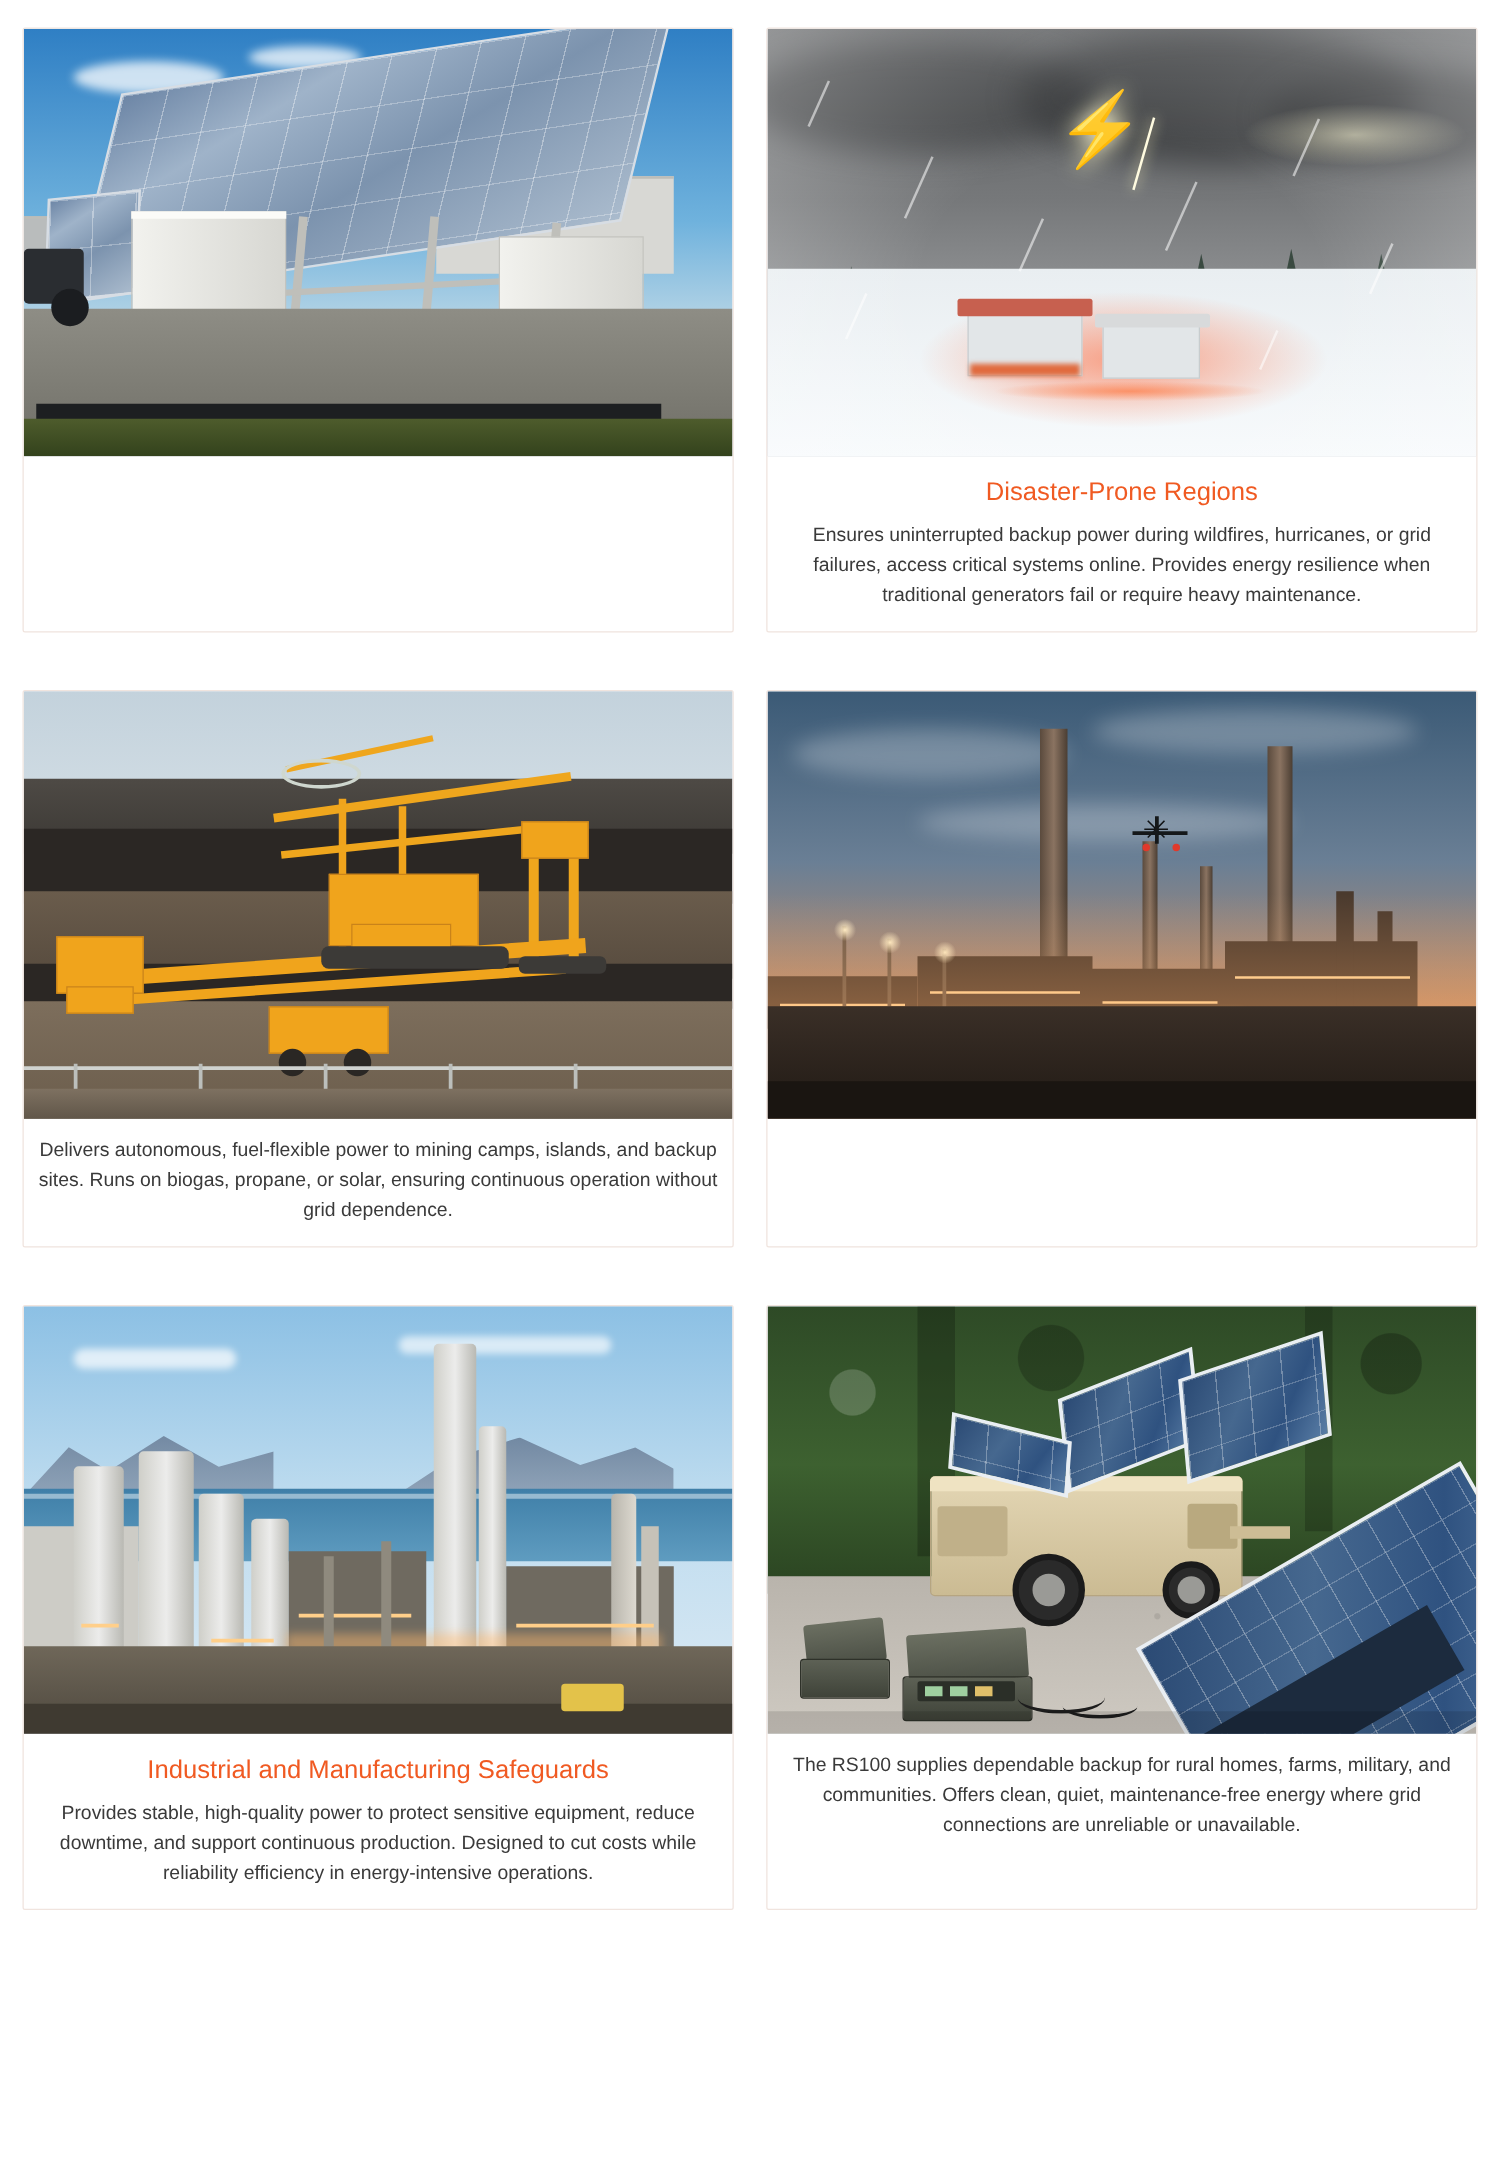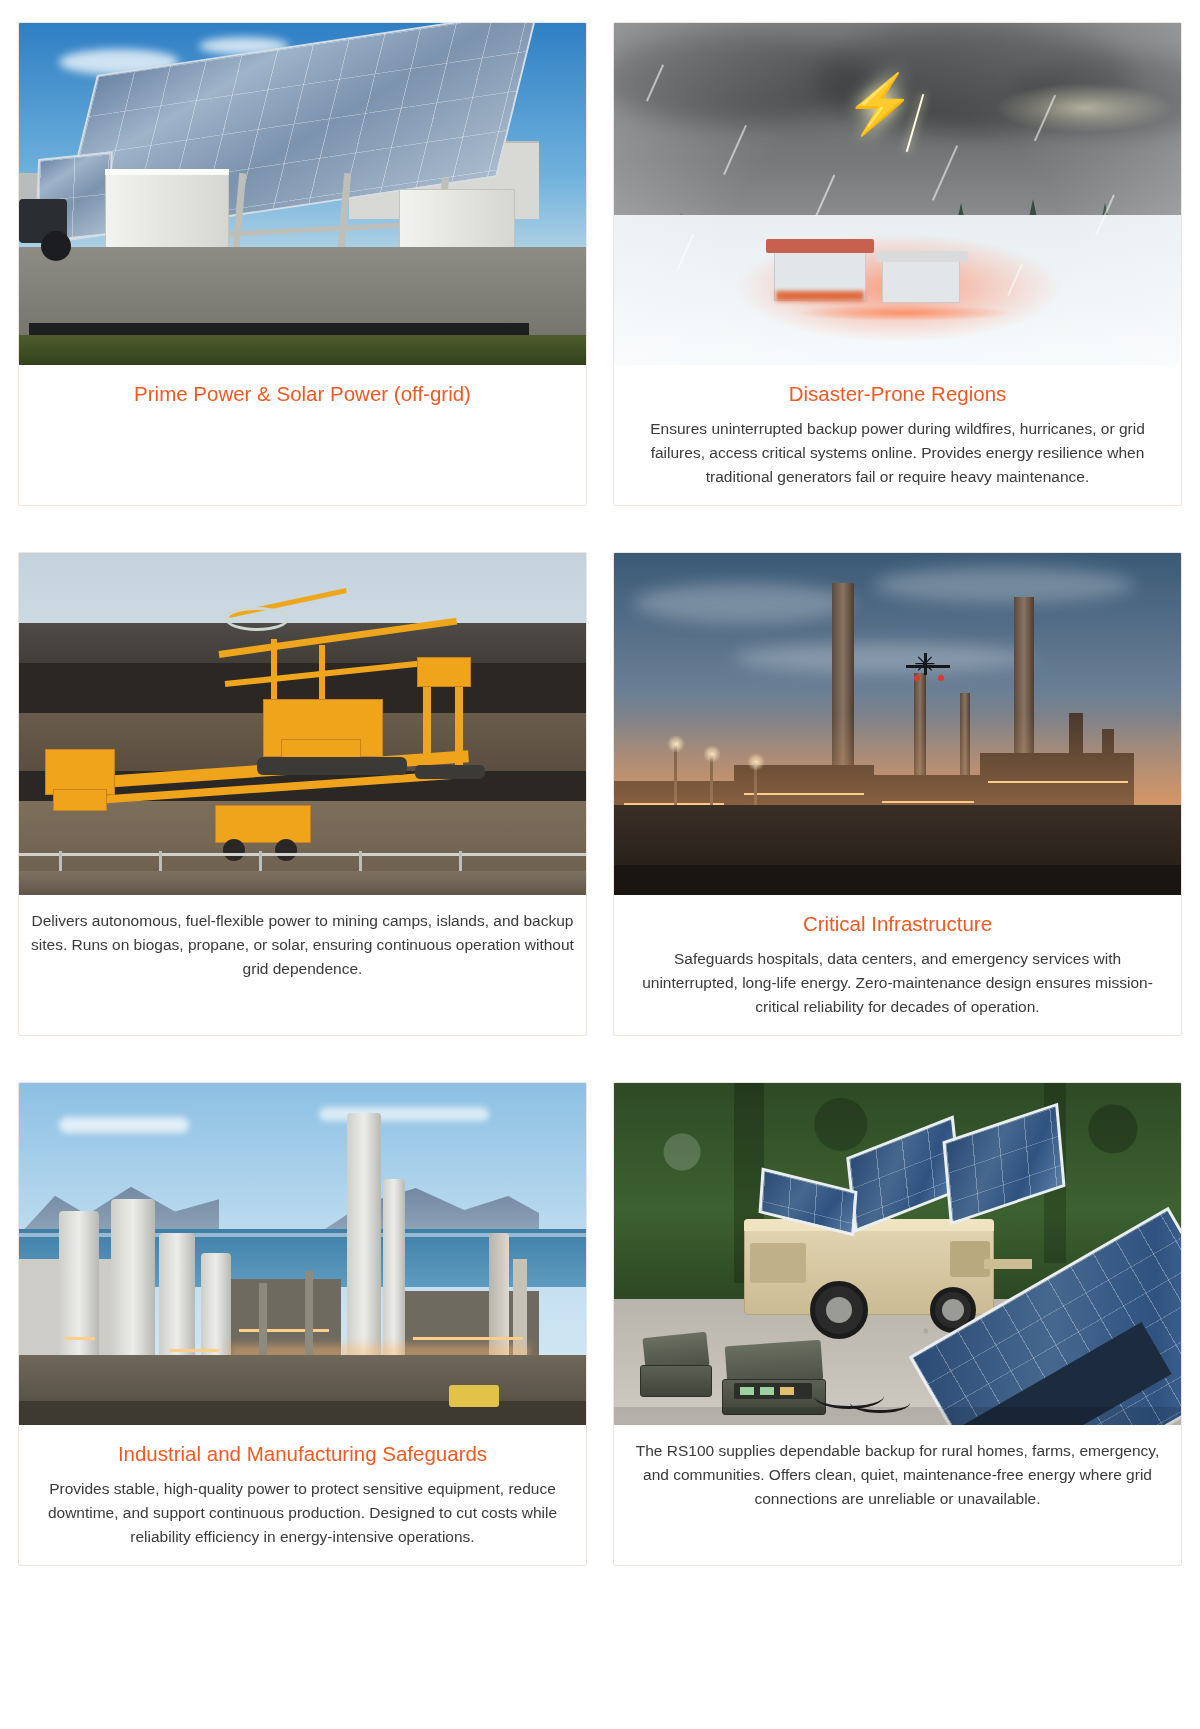--- a/index.html
+++ b/index.html
@@ -195,21 +195,20 @@
       <div class="layer s1-leg" style="left:392px; top:296px; width:12px; height:18px;"></div>
       <div class="layer s1-leg" style="left:476px; top:296px; width:12px; height:18px;"></div>
       <div class="layer s1-ground"></div>
       <div class="layer s1-skid" style="left:10px; top:300px; width:500px; height:22px;"></div>
       <div class="layer" style="left:10px; top:318px; width:500px; height:8px; background:#55524c;"></div>
       <div class="layer s1-grass"></div>
       <div class="layer" style="left:0; top:176px; width:48px; height:44px; background:#2a2d31; border-radius:4px;"></div>
       <div class="layer" style="left:22px; top:208px; width:30px; height:30px; background:#1b1d20; border-radius:50%;"></div>
     </div>
     <div class="card-body">
-      <div class="card-title">Prime Power &amp; Solar Power (off-grid)</div>
     </div>
   </div>
 
   <div class="card">
     <div class="card-media">
       <div class="sky s2-sky"></div>
       <div class="layer s2-cloud" style="left:-20px; top:10px; width:280px; height:90px;"></div>
       <div class="layer s2-cloud" style="left:200px; top:0px; width:320px; height:110px;"></div>
       <div class="layer s2-cloud" style="left:400px; top:30px; width:220px; height:80px;"></div>
       <div class="layer" style="left:380px; top:60px; width:180px; height:50px; background:radial-gradient(ellipse at center, rgba(255,250,210,0.55), rgba(255,250,210,0) 70%);"></div>
@@ -334,24 +333,20 @@
 
       <div class="layer s4-drone" style="left:300px; top:96px;">✳</div>
       <div class="layer" style="left:292px; top:112px; width:44px; height:3px; background:#15181a;"></div>
       <div class="layer" style="left:310px; top:100px; width:3px; height:22px; background:#15181a;"></div>
       <div class="layer" style="left:300px; top:122px; width:6px; height:6px; background:#e0392b; border-radius:50%;"></div>
       <div class="layer" style="left:324px; top:122px; width:6px; height:6px; background:#e0392b; border-radius:50%;"></div>
       <div class="layer s4-haze"></div>
       <div class="layer s4-ground"></div>
       <div class="layer" style="left:0; bottom:0; width:100%; height:30px; background:#1a1511;"></div>
     </div>
-    <div class="card-body">
-      <div class="card-title">Critical Infrastructure</div>
-      <p class="card-desc">Safeguards hospitals, data centers, and emergency services with uninterrupted, long-life energy. Zero-maintenance design ensures mission-critical reliability for decades of operation.</p>
-    </div>
   </div>
 
   <div class="card">
     <div class="card-media">
       <div class="sky s5-sky"></div>
       <div class="layer" style="left:40px; top:34px; width:130px; height:16px; background:rgba(255,255,255,0.7); border-radius:8px; filter:blur(3px);"></div>
       <div class="layer" style="left:300px; top:24px; width:170px; height:14px; background:rgba(255,255,255,0.65); border-radius:8px; filter:blur(3px);"></div>
       <div class="layer s5-mtn" style="left:0; top:96px; width:200px; height:56px; clip-path: polygon(0 100%, 18% 30%, 34% 64%, 56% 14%, 78% 58%, 100% 36%, 100% 100%);"></div>
       <div class="layer s5-mtn" style="left:300px; top:100px; width:220px; height:50px; clip-path: polygon(0 100%, 20% 42%, 44% 10%, 66% 54%, 86% 26%, 100% 60%, 100% 100%);"></div>
       <div class="layer s5-water" style="left:0; top:146px; width:100%; height:58px;"></div>
@@ -419,17 +414,17 @@
       <div class="layer s6-case" style="left:108px; top:296px; width:104px; height:36px;"></div>
       <div class="layer" style="left:120px; top:300px; width:78px; height:16px; background:#2b2f28; border-radius:2px;"></div>
       <div class="layer" style="left:126px; top:304px; width:14px; height:8px; background:#9fd0a0;"></div>
       <div class="layer" style="left:146px; top:304px; width:14px; height:8px; background:#9fd0a0;"></div>
       <div class="layer" style="left:166px; top:304px; width:14px; height:8px; background:#e0c06a;"></div>
       <div class="layer s6-cable" style="left:200px; top:300px; width:70px; height:26px;"></div>
       <div class="layer s6-cable" style="left:236px; top:310px; width:60px; height:20px;"></div>
       <div class="layer" style="left:0; bottom:0; width:100%; height:18px; background:rgba(0,0,0,0.12);"></div>
     </div>
     <div class="card-body">
-      <p class="card-desc">The RS100 supplies dependable backup for rural homes, farms, emergency, and communities. Offers clean, quiet, maintenance-free energy where grid connections are unreliable or unavailable.</p>
+      <p class="card-desc">The RS100 supplies dependable backup for rural homes, farms, military, and communities. Offers clean, quiet, maintenance-free energy where grid connections are unreliable or unavailable.</p>
     </div>
   </div>
 
 </div>
 
 </body></html>

